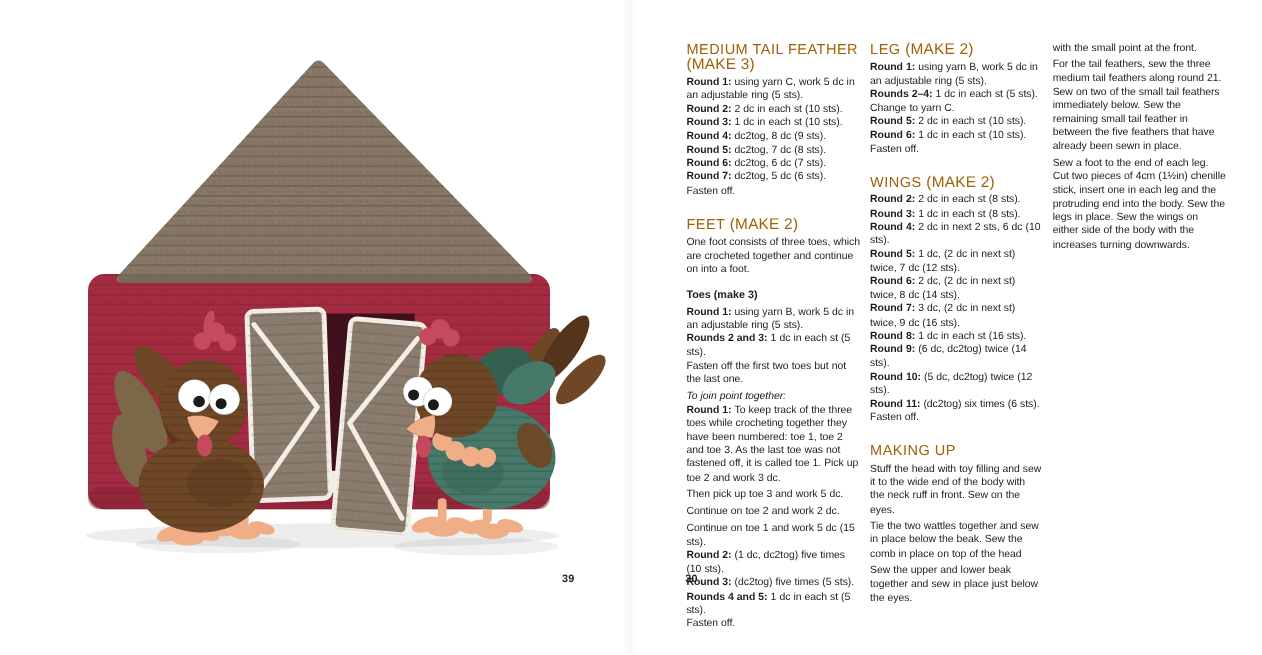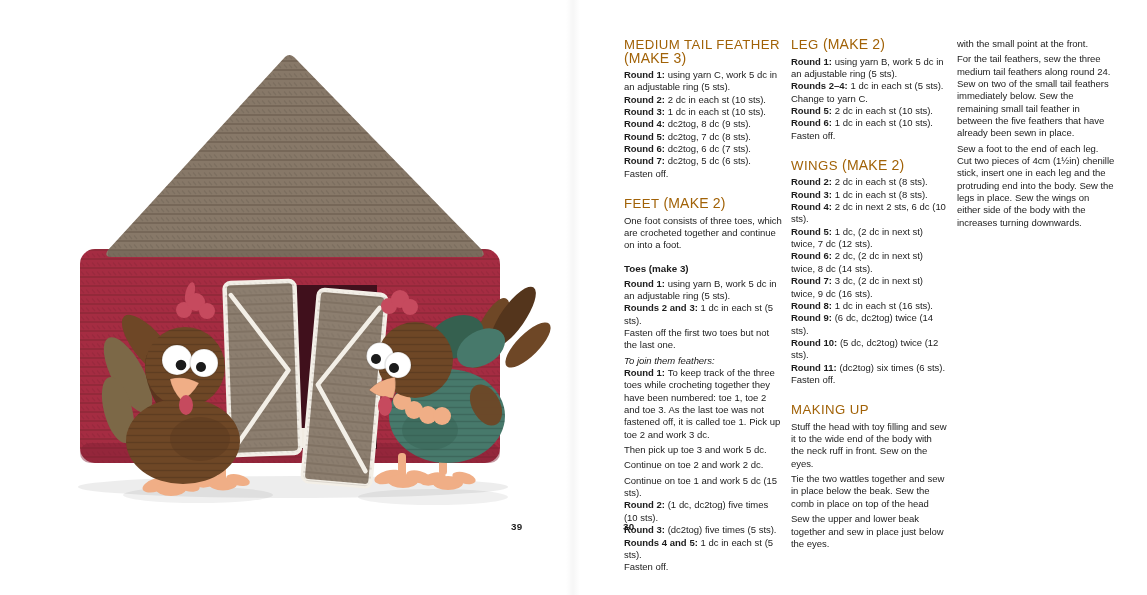--- a/index.html
+++ b/index.html
@@ -206,21 +206,21 @@
       <p class="para"><b>Round 5: </b>dc2tog, 7 dc (8 sts).</p>
       <p class="para"><b>Round 6: </b>dc2tog, 6 dc (7 sts).</p>
       <p class="para"><b>Round 7: </b>dc2tog, 5 dc (6 sts).</p>
       <p class="para">Fasten off.</p>
       <h3 class="h1"><span>FEET</span> <span class="make">(MAKE 2)</span></h3>
       <p class="para">One foot consists of three toes, which are crocheted together and continue on into a foot.</p>
       <h4 class="h2">Toes (make 3)</h4>
       <p class="para"><b>Round 1: </b>using yarn B, work 5 dc in an adjustable ring (5 sts).</p>
       <p class="para"><b>Rounds 2 and 3: </b>1 dc in each st (5 sts).</p>
       <p class="para">Fasten off the first two toes but not the last one.</p>
-      <p class="para sp italic">To join them feathers:</p>
+      <p class="para sp italic">To join point together:</p>
       <p class="para"><b>Round 1: </b>To keep track of the three toes while crocheting together they have been numbered: toe 1, toe 2 and toe 3. As the last toe was not fastened off, it is called toe 1. Pick up toe 2 and work 3 dc.</p>
       <p class="para sp">Then pick up toe 3 and work 5 dc.</p>
       <p class="para sp">Continue on toe 2 and work 2 dc.</p>
       <p class="para sp">Continue on toe 1 and work 5 dc (15 sts).</p>
       <p class="para"><b>Round 2: </b>(1 dc, dc2tog) five times (10 sts).</p>
       <p class="para"><b>Round 3: </b>(dc2tog) five times (5 sts).</p>
       <p class="para"><b>Rounds 4 and 5: </b>1 dc in each st (5 sts).</p>
       <p class="para">Fasten off.</p>
     </div>
   <div class="col" id="col-1">
@@ -243,19 +243,19 @@
       <p class="para"><b>Round 10: </b>(5 dc, dc2tog) twice (12 sts).</p>
       <p class="para"><b>Round 11: </b>(dc2tog) six times (6 sts).</p>
       <p class="para">Fasten off.</p>
       <h3 class="h1"><span>MAKING UP</span></h3>
       <p class="para">Stuff the head with toy filling and sew it to the wide end of the body with the neck ruff in front. Sew on the eyes.</p>
       <p class="para sp">Tie the two wattles together and sew in place below the beak. Sew the comb in place on top of the head</p>
       <p class="para sp">Sew the upper and lower beak together and sew in place just below the eyes.</p>
     </div>
   <div class="col" id="col-2">
       <p class="para">with the small point at the front.</p>
-      <p class="para sp">For the tail feathers, sew the three medium tail feathers along round 24. Sew on two of the small tail feathers immediately below. Sew the remaining small tail feather in between the five feathers that have already been sewn in place.</p>
+      <p class="para sp">For the tail feathers, sew the three medium tail feathers along round 21. Sew on two of the small tail feathers immediately below. Sew the remaining small tail feather in between the five feathers that have already been sewn in place.</p>
       <p class="para sp">Sew a foot to the end of each leg. Cut two pieces of 4cm (1½in) chenille stick, insert one in each leg and the protruding end into the body. Sew the legs in place. Sew the wings on either side of the body with the increases turning downwards.</p>
     </div>
   <div class="pagenum" id="pagenum-40">30</div>
 </div>
 
 <div class="gutter"></div>
 
 </body></html>

